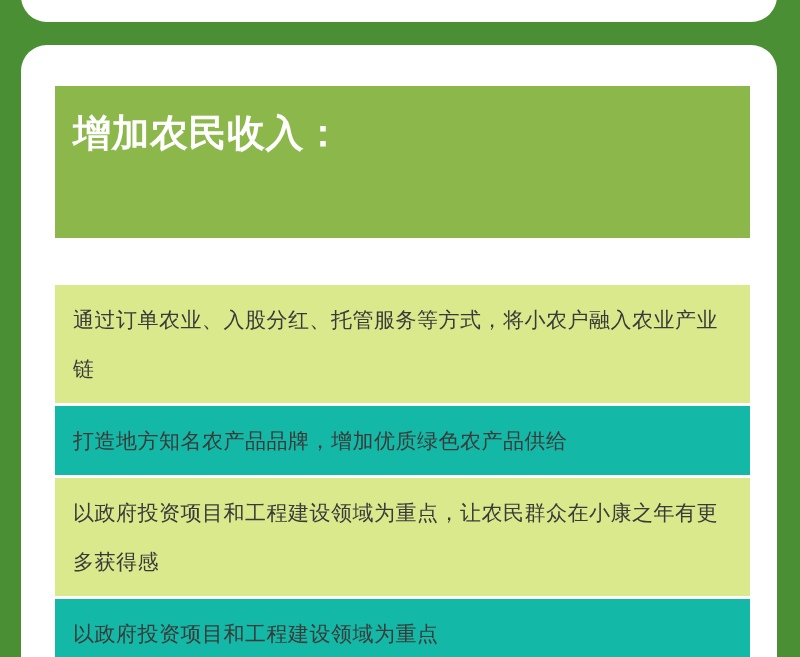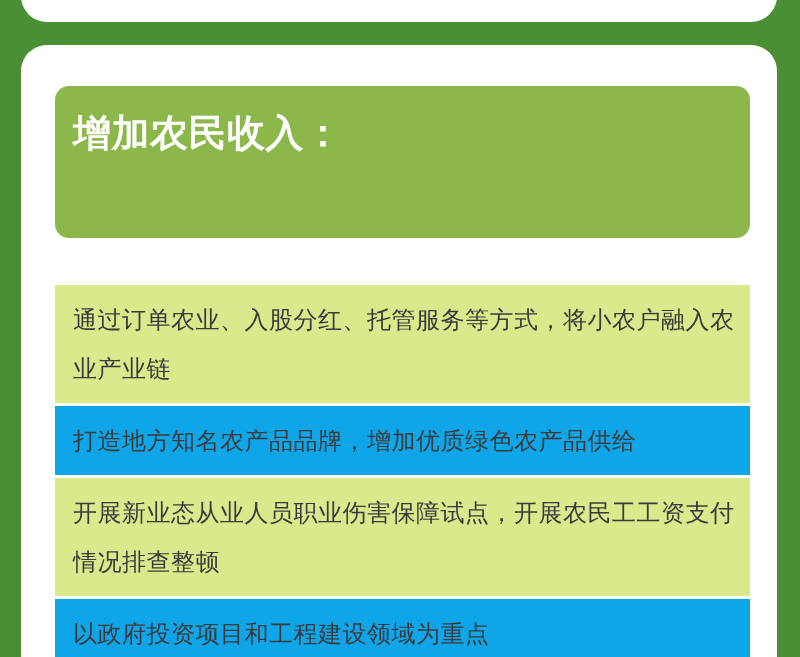--- a/index.html
+++ b/index.html
@@ -41,21 +41,20 @@
   
   .banner {
     position: absolute;
     left: 34px;           
     top: 41px;            
     width: 695px;         
     height: 152px;        
     background: #8cb74a;
     box-sizing: border-box;
     padding: 20px 8px 0 18px;
-    border-radius: 14px;
   }
   .banner-line {
     color: #ffffff;
     font-weight: bold;
     font-size: 38px;
     line-height: 54px;
     letter-spacing: 0.5px;
     white-space: nowrap;
   }
 
@@ -68,25 +67,25 @@
   }
   .row {
     box-sizing: border-box;
     padding: 10px 14px 10px 18px;
     margin-bottom: 3px;
   }
   .row.shade {
     background: #d9e98c;
   }
   .row.plain {
-    background: #0ea5e9;
+    background: #14b8a6;
   }
   .row-text {
     color: #3a3a3a;
-    font-size: 24px;
+    font-size: 21px;
     line-height: 49px;
     font-weight: normal;
     letter-spacing: 0.5px;
   }
 </style>
 </head>
 <body>
 
 <div class="prev-card"></div>
 
@@ -100,21 +99,21 @@
 
     <div class="row shade">
       <div class="row-text">通过订单农业、入股分红、托管服务等方式，将小农户融入农业产业链</div>
     </div>
 
     <div class="row plain">
       <div class="row-text">打造地方知名农产品品牌，增加优质绿色农产品供给</div>
     </div>
 
     <div class="row shade">
-      <div class="row-text">开展新业态从业人员职业伤害保障试点，开展农民工工资支付情况排查整顿</div>
+      <div class="row-text">以政府投资项目和工程建设领域为重点，让农民群众在小康之年有更多获得感</div>
     </div>
 
     <div class="row plain">
       <div class="row-text">以政府投资项目和工程建设领域为重点</div>
     </div>
 
   </div>
 </div>
 
 </body></html>

